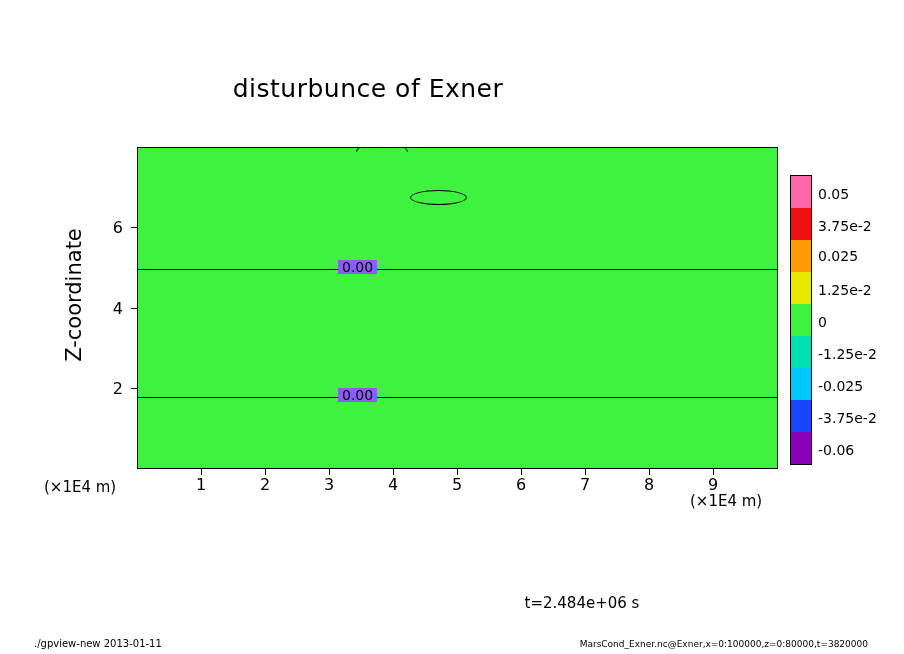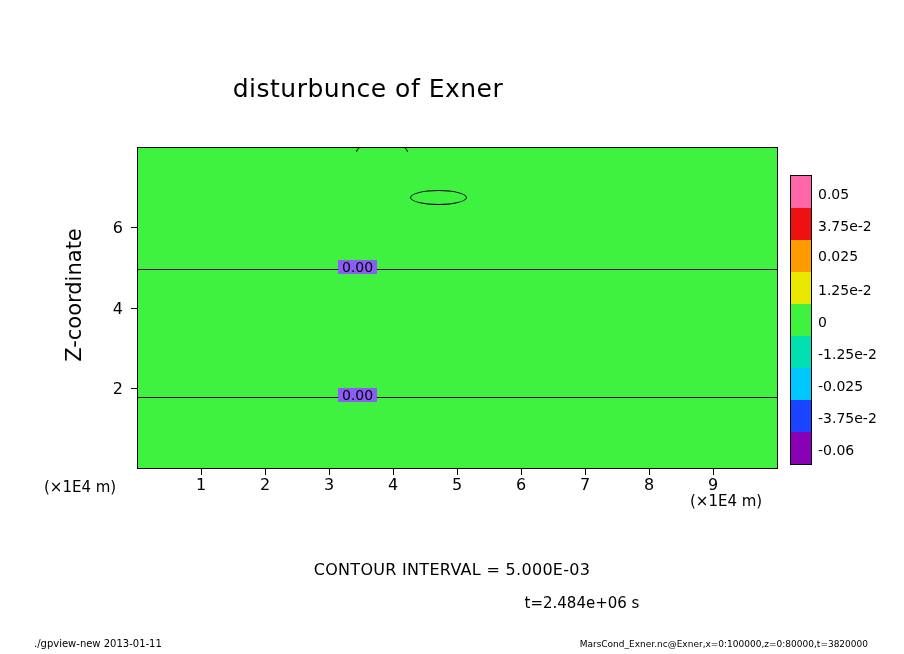--- a/index.html
+++ b/index.html
@@ -264,18 +264,17 @@
   <div class="cb-tick-label" style="top:186px;">0.05</div>
   <div class="cb-tick-label" style="top:218px;">3.75e-2</div>
   <div class="cb-tick-label" style="top:248px;">0.025</div>
   <div class="cb-tick-label" style="top:282px;">1.25e-2</div>
   <div class="cb-tick-label" style="top:314px;">0</div>
   <div class="cb-tick-label" style="top:346px;">-1.25e-2</div>
   <div class="cb-tick-label" style="top:378px;">-0.025</div>
   <div class="cb-tick-label" style="top:410px;">-3.75e-2</div>
   <div class="cb-tick-label" style="top:442px;">-0.06</div>
 
-  <div class="contour-interval">CONTOUR INTERVAL = 5.000E-03</div>
   <div class="time-stamp">t=2.484e+06 s</div>
   <div class="footer-left">./gpview-new  2013-01-11</div>
   <div class="footer-right">MarsCond_Exner.nc@Exner,x=0:100000,z=0:80000,t=3820000</div>
 
 </div>
 
 </body></html>

